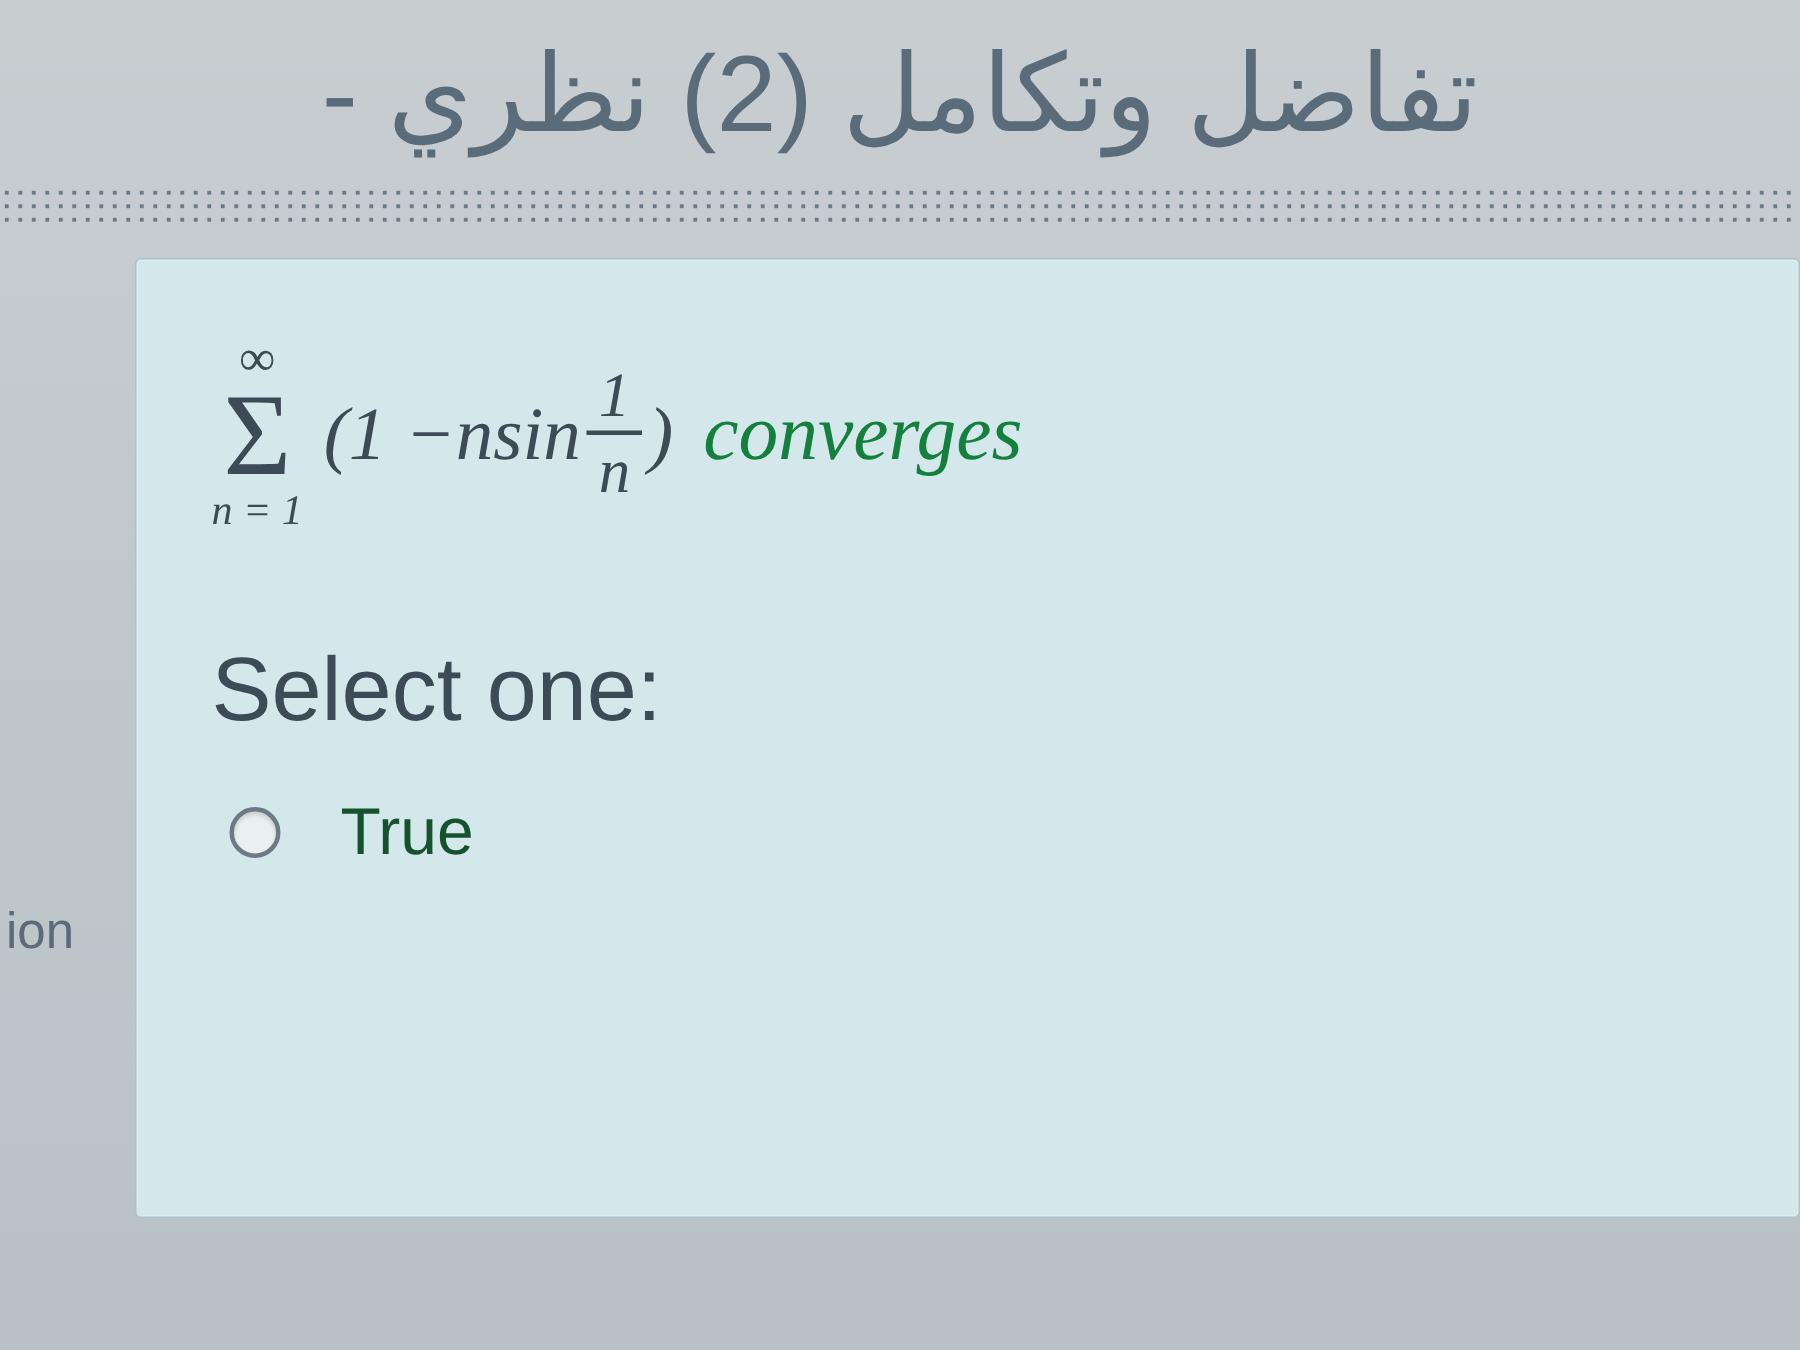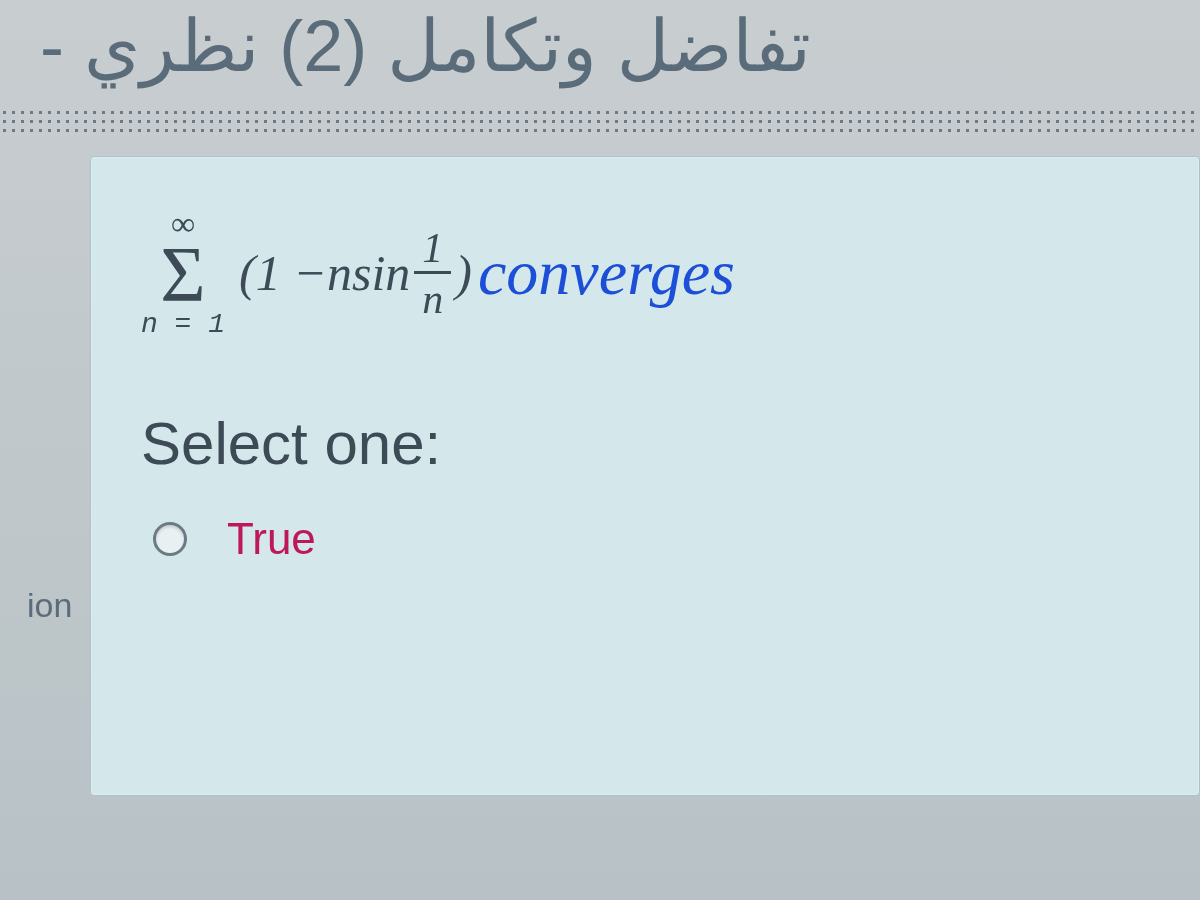--- a/index.html
+++ b/index.html
@@ -6,22 +6,22 @@
   body {
     width: 1200px;
     height: 900px;
     background: linear-gradient(180deg, #c8cdd0 0%, #b8c2c6 100%);
     font-family: "Segoe UI", Tahoma, Arial, sans-serif;
     overflow: hidden;
     position: relative;
   }
   .header {
     width: 100%;
-    padding: 4px 40px 20px 40px;
-    text-align: left;
+    padding: 20px 40px 20px 40px;
+    text-align: center;
     direction: rtl;
   }
   .header-title {
     font-size: 72px;
     color: #5a6b7a;
     font-weight: 400;
     letter-spacing: -1px;
   }
   .dotted-sep {
     width: 100%;
@@ -38,21 +38,20 @@
   }
   .sidebar-label {
     position: absolute;
     left: 0;
     top: 430px;
     font-size: 34px;
     color: #5a6b7a;
     width: 70px;
     text-align: left;
     padding-left: 4px;
-    margin-left: 23px;
   }
   .question-card {
     background: #d4e8ec;
     border: 1px solid #a8c5cc;
     border-radius: 4px;
     padding: 40px 50px 60px 50px;
     min-height: 640px;
     box-shadow: inset 0 0 0 1px rgba(255,255,255,0.2);
   }
   .math-expr {
@@ -80,41 +79,41 @@
   }
   .sigma-sym {
     font-size: 78px;
     font-style: normal;
     line-height: 0.85;
   }
   .sigma-bot {
     font-size: 28px;
     font-style: italic;
     margin-top: 4px;
-    font-family: Liberation Mono, monospace;
   }
   .paren-group {
     display: inline-flex;
     align-items: center;
   }
   .frac {
     display: inline-flex;
     flex-direction: column;
     align-items: center;
     font-size: 42px;
     line-height: 1;
     margin: 0 4px;
     vertical-align: middle;
   }
   .frac .num { border-bottom: 3px solid #3d4b56; padding: 0 8px 2px 8px; }
   .frac .den { padding-top: 4px; }
   .converges {
+    margin-left: 14px;
     font-style: italic;
-    font-size: 64px;
-    color: #1d4ed8;
+    font-size: 53px;
+    color: #15803d;
   }
   .select-one {
     font-size: 60px;
     color: #3d4b56;
     margin-bottom: 36px;
   }
   .option {
     display: flex;
     align-items: center;
     gap: 40px;
@@ -125,21 +124,21 @@
     width: 34px;
     height: 34px;
     border: 3px solid #6b7a85;
     border-radius: 50%;
     background: #e8f0f2;
     flex-shrink: 0;
     box-shadow: inset 0 2px 3px rgba(0,0,0,0.15);
   }
   .option-label {
     font-size: 44px;
-    color: #be185d;
+    color: #14532d;
   }
 </style>
 </head>
 <body>
 
 <div class="header">
   <div class="header-title">تفاضل وتكامل (2) نظري -</div>
 </div>
 
 <div class="dotted-sep"></div>

